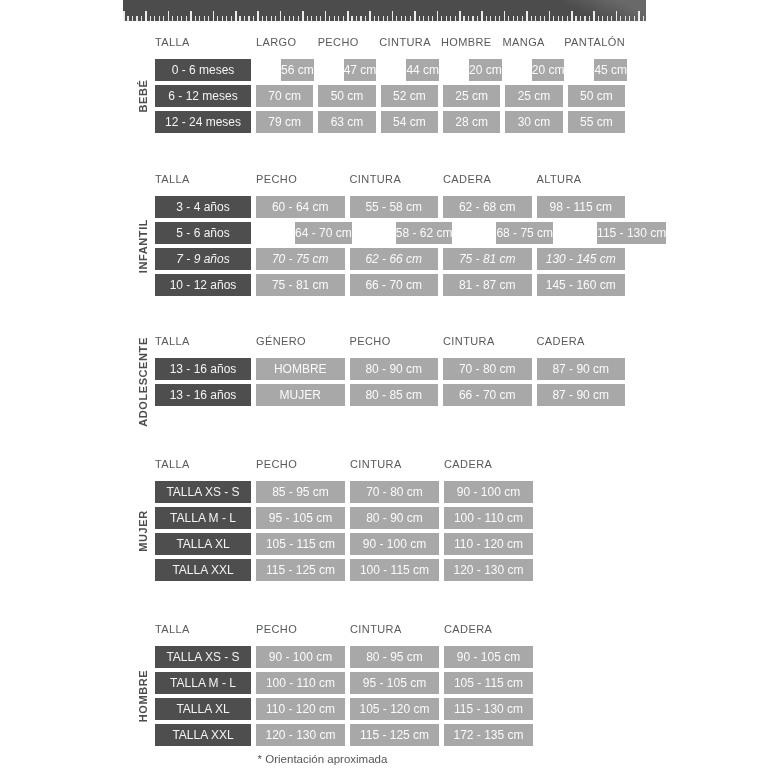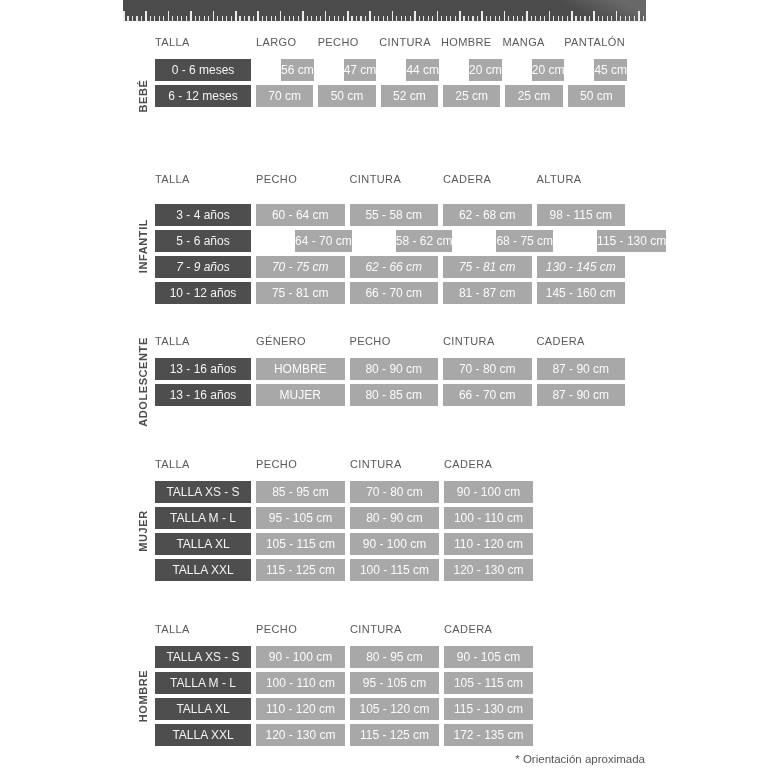--- a/index.html
+++ b/index.html
@@ -67,21 +67,21 @@
     white-space: nowrap;
   }
   .cell.dark  { background: var(--dark-cell-color, #4e4e4e); color: #f4f4f4; }
   .cell.light { background: var(--light-cell-color, #a8a8a8); color: #fbfbfb; }
 
   .footnote {
     position: absolute;
     top: 753px;
     left: 0;
     width: 645px;
-    text-align: right;
+    text-align: center;
     font-size: 11.5px;
     color: #565656;
   }
 </style>
 </head>
 <body>
 
 <div class="sheet">
   <div class="ruler"></div>
   <div id="tables-root">
@@ -108,33 +108,42 @@
           </div>
           <div class="trow" style="grid-template-columns: 96px repeat(6, 1fr);">
             <div class="cell dark">6 - 12 meses</div>
             <div class="cell light">70 cm</div>
             <div class="cell light">50 cm</div>
             <div class="cell light">52 cm</div>
             <div class="cell light">25 cm</div>
             <div class="cell light">25 cm</div>
             <div class="cell light">50 cm</div>
           </div>
+          <div class="trow" style="grid-template-columns: 96px repeat(6, 1fr);">
+            <div class="cell dark">12 - 24 meses</div>
+            <div class="cell light">79 cm</div>
+            <div class="cell light">63 cm</div>
+            <div class="cell light">54 cm</div>
+            <div class="cell light">28 cm</div>
+            <div class="cell light">30 cm</div>
+            <div class="cell light">55 cm</div>
+          </div>
         </div>
       </div>
       <div class="table-group" style="top: 172px; width: 470px;">
         <div class="v-label" style="top: 74px;">INFANTIL</div>
         <div class="thead" style="grid-template-columns: 96px repeat(4, 1fr);">
           <div class="hcell">TALLA</div>
           <div class="hcell">PECHO</div>
           <div class="hcell">CINTURA</div>
           <div class="hcell">CADERA</div>
           <div class="hcell">ALTURA</div>
         </div>
         <div class="tbody">
-          <div class="trow" style="grid-template-columns: 96px repeat(4, 1fr); margin-top: 8px;">
+          <div class="trow" style="grid-template-columns: 96px repeat(4, 1fr);">
             <div class="cell dark">3 - 4 años</div>
             <div class="cell light">60 - 64 cm</div>
             <div class="cell light">55 - 58 cm</div>
             <div class="cell light">62 - 68 cm</div>
             <div class="cell light">98 - 115 cm</div>
           </div>
           <div class="trow" style="grid-template-columns: 96px repeat(4, 1fr); gap: 44px;">
             <div class="cell dark">5 - 6 años</div>
             <div class="cell light">64 - 70 cm</div>
             <div class="cell light">58 - 62 cm</div>

